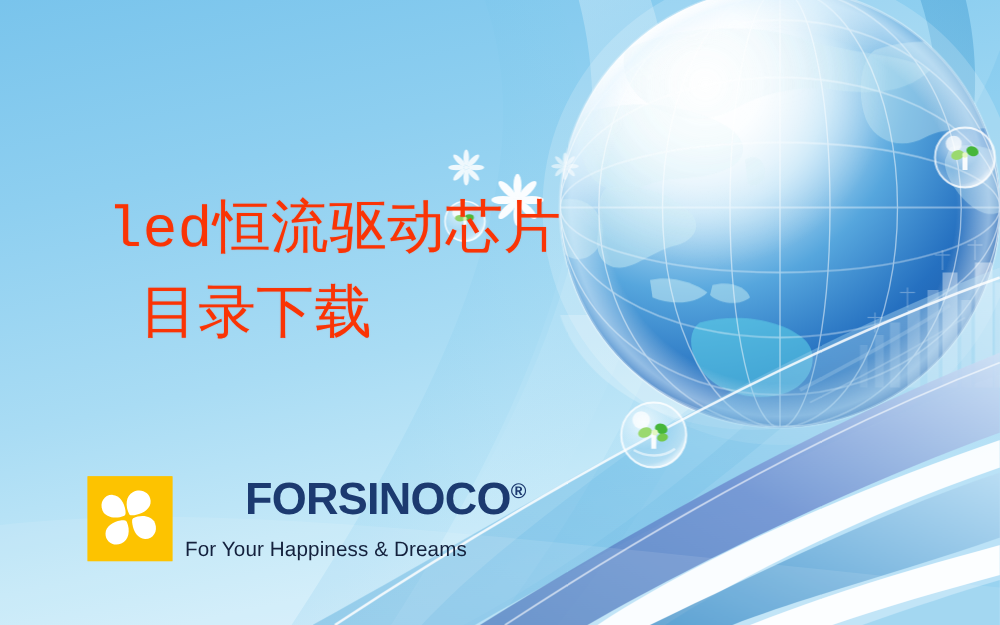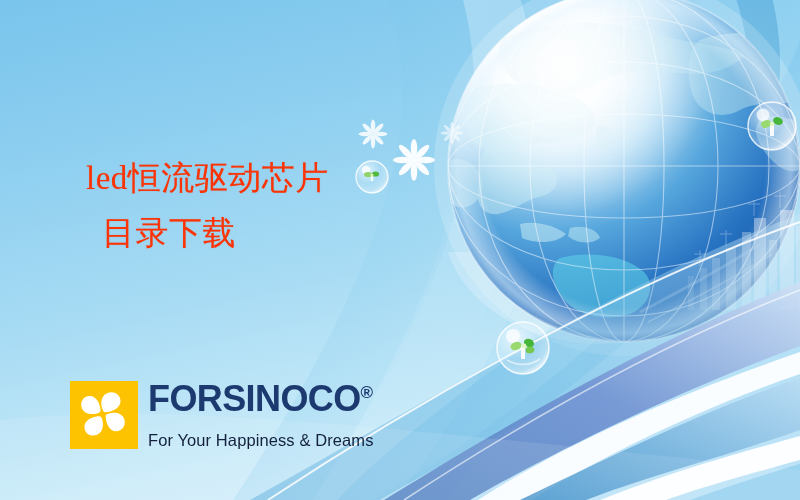--- a/index.html
+++ b/index.html
@@ -21,30 +21,30 @@
     position:absolute;
     left:86px;
     top:162px;
     width:430px;
     z-index:40;
     pointer-events:none;
   }
   .headline .ln{
     display:block;
     color:#fa3405;
-    font-family:Liberation Serif, serif;
-    font-size:33px;
+    font-family:Liberation Mono, monospace;
+    font-size:46px;
     line-height:1.00;
     letter-spacing:0.5px;
     white-space:nowrap;
     text-shadow:0 0 1px rgba(250,52,5,.35);
   }
   .headline .ln2{
     margin-top:22px;
-    margin-left:16px;
+    margin-left:26px;
   }
 
   
   .logo{
     position:absolute;
     left:70px;
     top:381px;
     display:flex;
     align-items:center;
     z-index:40;
@@ -65,20 +65,21 @@
   }
   .brand{
     color:#1c3a70;
     font-family:"Liberation Sans","DejaVu Sans",sans-serif;
     font-weight:bold;
     font-size:36px;
     line-height:0.98;
     letter-spacing:-0.6px;
     white-space:nowrap;
     position:relative;
+    margin-left:48px;
   }
   .brand .reg{
     font-size:17px;
     vertical-align:super;
     line-height:1;
     letter-spacing:0;
   }
   .tagline{
     color:#14213d;
     font-family:"Liberation Sans","DejaVu Sans",sans-serif;

